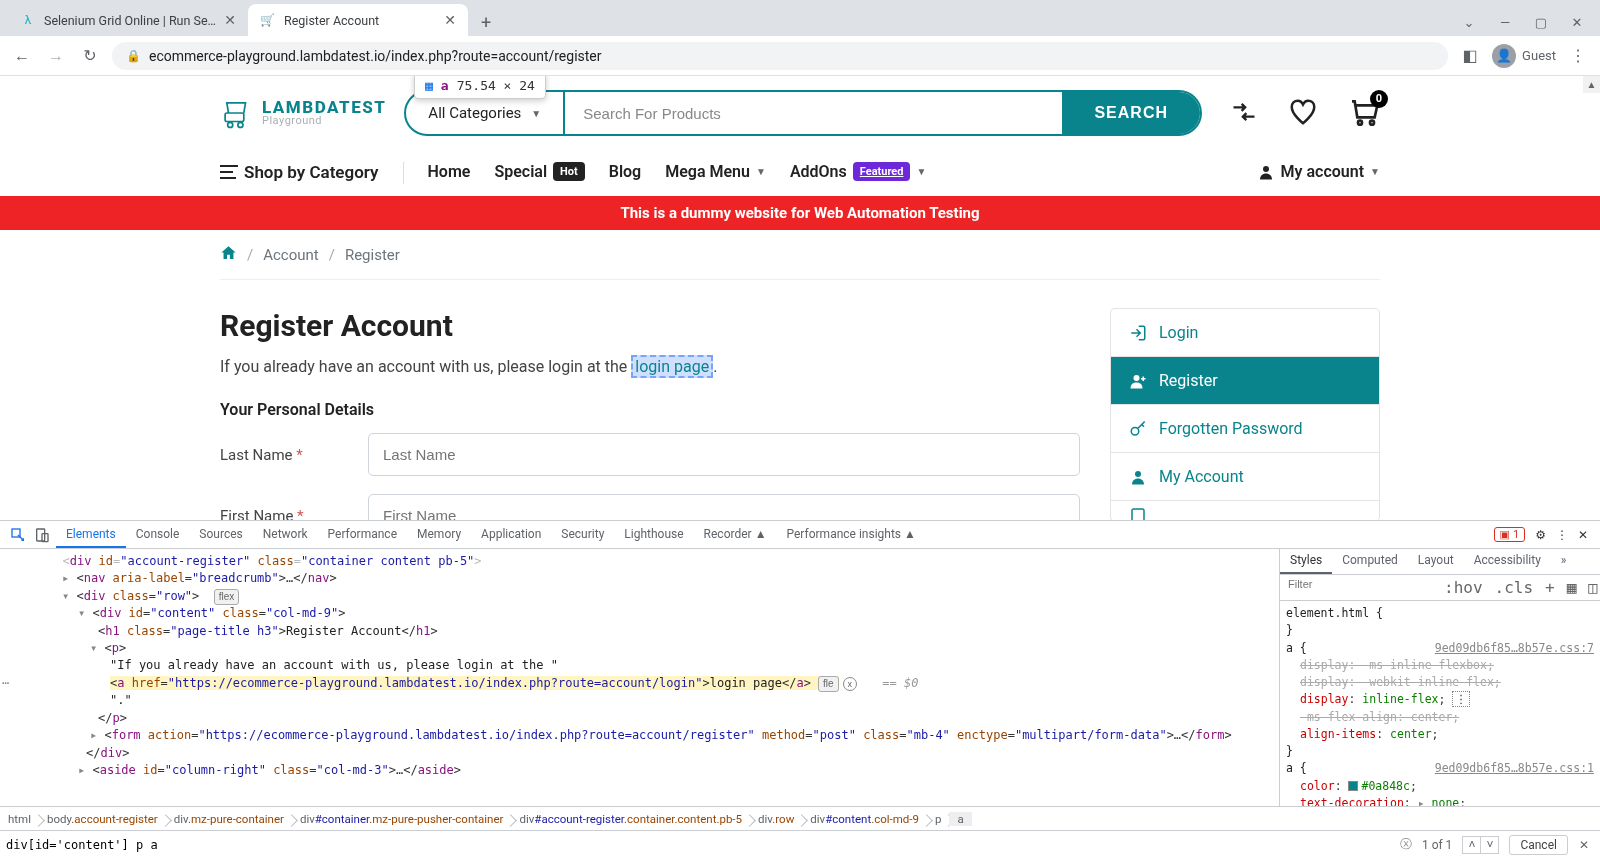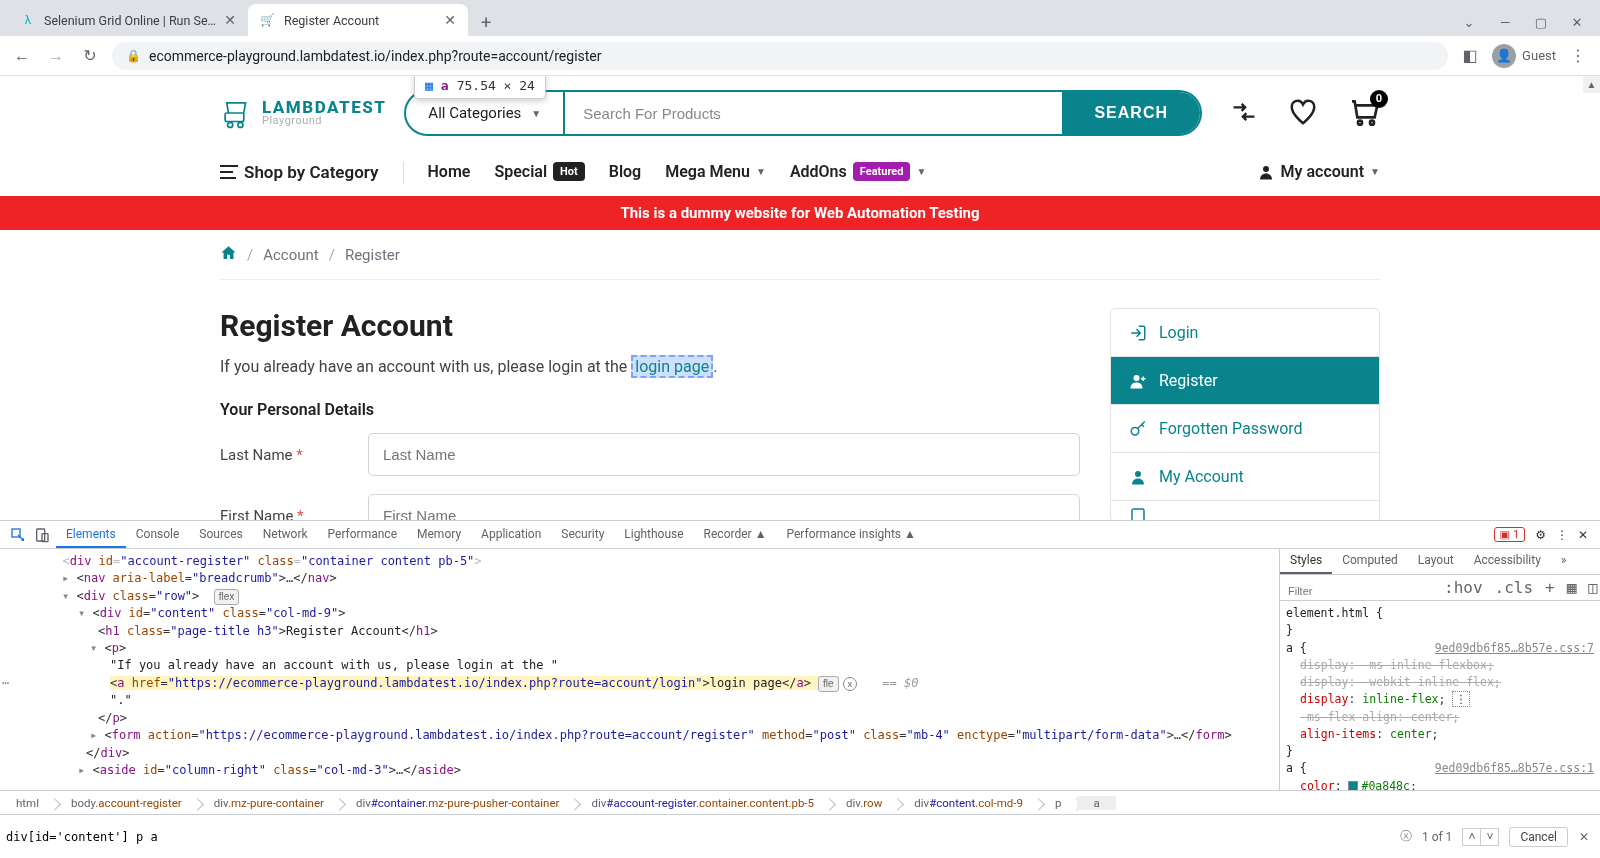--- a/index.html
+++ b/index.html
@@ -47,21 +47,21 @@
   
   .mainnav{display:flex;align-items:flex-start;gap:24px;padding:12px 0;font-size:16px;}
   .shopcat{display:flex;align-items:center;gap:12px;font-weight:800;font-size:17px;}
   .hamb{display:flex;flex-direction:column;gap:4px;width:18px;}
   .hamb span{height:2px;background:#222;display:block;}
   .hamb span:nth-child(2){width:70%;}
   .hamb span:nth-child(3){width:90%;}
   .navlink{color:#222;font-weight:600;display:flex;align-items:center;gap:6px;}
   .pill{font-size:11px;font-weight:700;padding:3px 7px;border-radius:4px;color:#fff;}
   .pill.hot{background:#222;}
-  .pill.feat{background:#a21caf;}
+  .pill.feat{background:#6d28d9;text-decoration:underline;}
   .vsep{width:1px;height:22px;background:#ddd;}
   .myacc{margin-left:auto;}
   .caret{font-size:10px;color:#666;}
   
   .banner{text-align:center;background:#ed2326;color:#fff;font-weight:700;padding:8px 0;font-size:15px;}
   
   .breadcrumb{display:flex;align-items:center;gap:10px;padding:14px 0;border-bottom:1px solid #eee;font-size:15px;color:#6c757d;}
   .breadcrumb a{color:#6c757d;text-decoration:none;}
   .breadcrumb .sep{color:#aaa;}
   
@@ -109,42 +109,42 @@
   .expand{color:#888;}
   .hl-line{background:#fff5c2;display:inline;}
   .flexbadge{display:inline-block;border:1px solid #aaa;border-radius:3px;font-size:10px;padding:0 4px;color:#666;background:#f1f1f1;font-family:Arial;}
   .circle-x{display:inline-flex;border:1px solid #888;border-radius:50%;width:14px;height:14px;font-size:9px;align-items:center;justify-content:center;color:#666;margin:0 4px;font-family:Arial;}
   .matched{color:#999;font-style:italic;}
   
   .dt-styles{width:320px;display:flex;flex-direction:column;border-left:0;}
   .st-tabs{display:flex;border-bottom:1px solid #cacdd1;height:26px;}
   .st-tab{padding:4px 10px;color:#5f6368;}
   .st-tab.active{color:#333;border-bottom:2px solid #5f6368;}
-  .st-toolbar{display:flex;align-items:flex-end;border-bottom:1px solid #cacdd1;height:26px;}
+  .st-toolbar{display:flex;align-items:flex-start;border-bottom:1px solid #cacdd1;height:26px;}
   .st-filter{flex:1;border:none;outline:none;padding:3px 8px;font-size:11px;color:#777;}
   .st-btn{padding:3px 6px;color:#666;font-family:Menlo,Consolas,monospace;font-size:16px;}
   .st-body{flex:1;overflow:auto;font-family:Menlo,Consolas,monospace;font-size:11.5px;padding: 4px 6px;line-height:1.5;}
   .rule-head{display:flex;}
   .rule-src{margin-left:auto;color:#888;text-decoration:underline;white-space:nowrap;}
   .sel{color:#222;}
   .prop{color:#c80000;}
   .prop.st{text-decoration:line-through;color:#aaa;}
   .val{color:#0b7d00;}
   .val.st{text-decoration:line-through;color:#aaa;}
   .swatch{display:inline-block;width:10px;height:10px;border:1px solid #888;vertical-align:middle;margin-right:3px;}
   
   .dt-crumbs{border-top:1px solid #cacdd1;display:flex;align-items:center;height:24px;font-size:11.5px;color:#5f6368;overflow:hidden;}
-  .crumb{padding:0 16px;position:relative;white-space:nowrap;}
+  .crumb{padding:0 8px;position:relative;white-space:nowrap;}
   .crumb::after{content:"";position:absolute;right:-4px;top:4px;width:8px;height:8px;border-top:1px solid #bbb;border-right:1px solid #bbb;transform:rotate(45deg);}
   .crumb:last-child{background:#eee;}
   .crumb:last-child::after{display:none;}
   .id{color:#1a1aa6;}
   .cls{color:#994500;}
   
-  .dt-find{border-top:1px solid #cacdd1;display:flex;align-items:center;height:44px;padding:0 6px;font-size:12px;}
+  .dt-find{border-top:1px solid #cacdd1;display:flex;align-items:center;height:28px;padding:0 6px;font-size:12px;}
   .findin{flex:1;border:none;outline:none;font-family:Menlo,Consolas,monospace;font-size:12px;}
   .find-clear{color:#888;}
   .find-count{color:#666;padding:0 10px;}
   .find-nav{border:1px solid #cacdd1;padding:1px 5px;color:#666;}
   .find-cancel{border:1px solid #cacdd1;border-radius:3px;padding:2px 10px;color:#444;}
 
   
   .page-scroll-up{position:absolute; top:0; right:0; width:17px; height:17px; background:#f1f1f1; color:#666; font-size:10px; display:flex;align-items:center;justify-content:center;}
 </style>
 </head>

